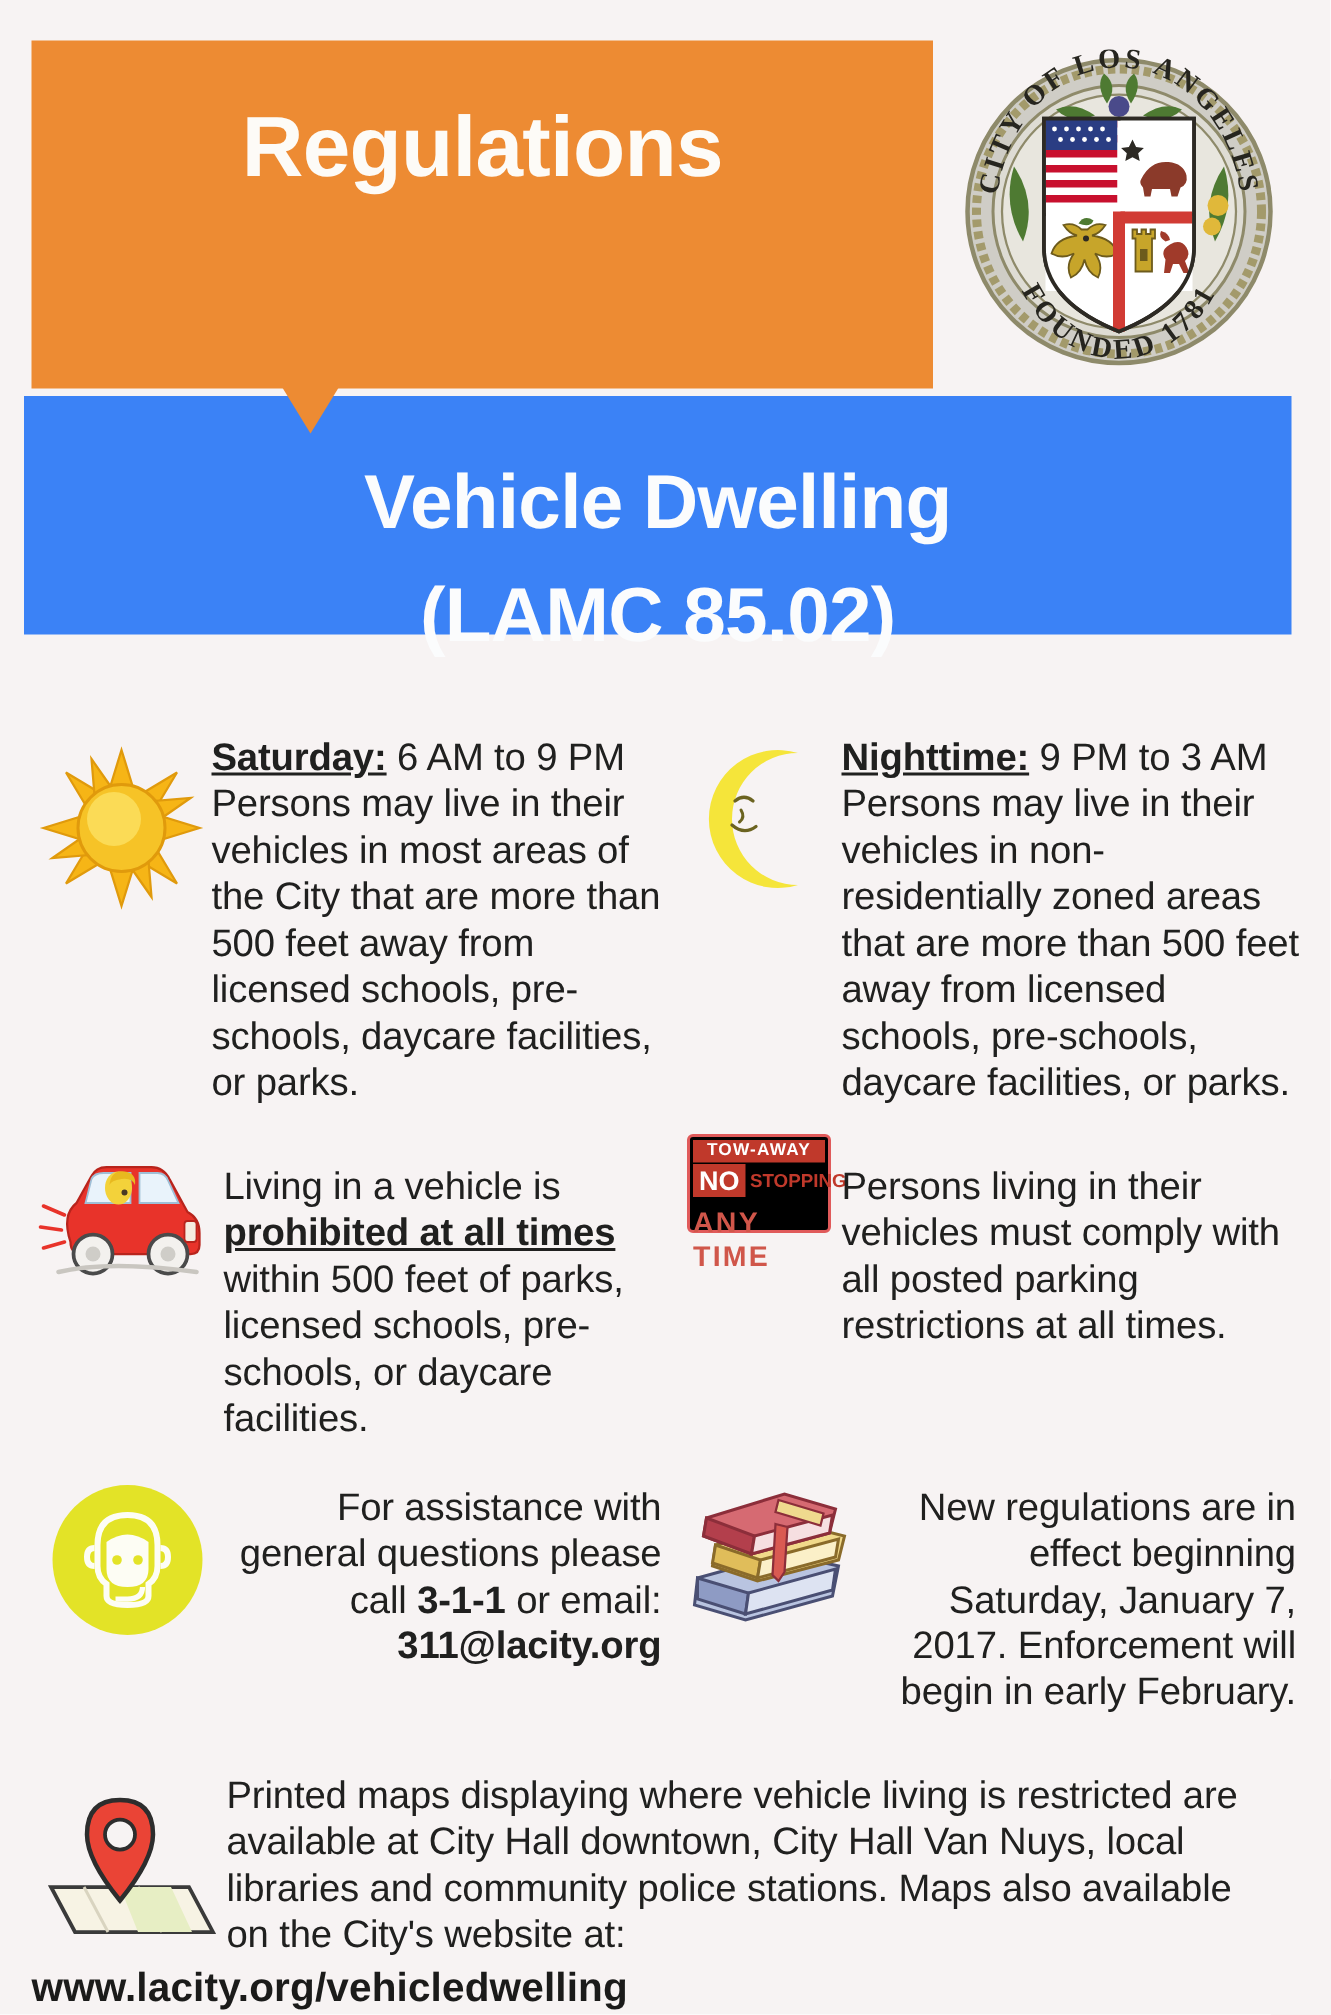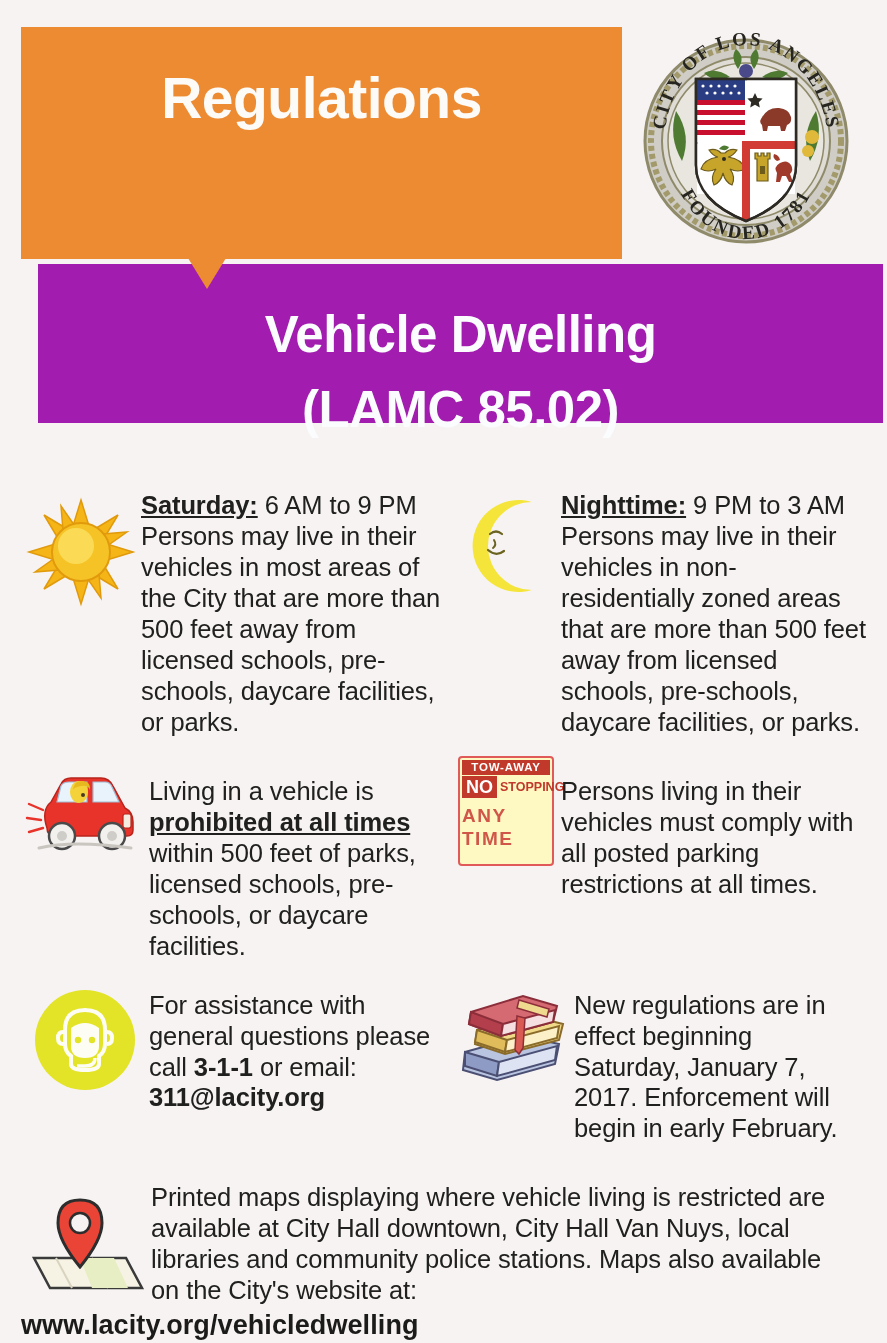--- a/index.html
+++ b/index.html
@@ -47,25 +47,25 @@
     text-align: center;
     color: #fdfbf7;
     font-size: 57px;
     font-weight: bold;
     line-height: 1.32;
     letter-spacing: -0.5px;
   }
 
   .blue-banner {
     position: absolute;
-    left: 38px;
+    left: 16px;
     top: 264px;
     width: 845px;
     height: 159px;
-    background: #a21caf;
+    background: #3b82f6;
     z-index: 1;
   }
   .blue-banner-text {
     position: absolute;
     left: 0;
     top: 33px;
     width: 845px;
     text-align: center;
     color: #fbfcfd;
     font-size: 51px;
@@ -130,21 +130,21 @@
   .row1 .cell-right .body-text { width: 305px; }
 
   
   .row2 { margin-top: 16px; }
   .row2 .icon-box { width: 128px; padding-top: 8px; }
   .row2 .body-text { width: 292px; padding-top: 22px; }
   .row2 .cell-right .icon-box { width: 110px; padding-top: 2px; }
   .row2 .cell-right .body-text { width: 300px; padding-top: 22px; }
 
   
-  .row3 { margin-top: 22px; }
+  .row3 { margin-top: 22px; text-align: right; }
   .row3 .icon-box { width: 128px; padding-top: 4px; }
   .row3 .body-text { width: 292px; padding-top: 6px; }
   .row3 .cell-right .icon-box { width: 123px; padding-top: 2px; }
   .row3 .cell-right .body-text { width: 290px; padding-top: 6px; }
 
   
   .row4 {
     margin-top: 38px;
     display: flex;
     align-items: flex-start;
@@ -157,22 +157,22 @@
     text-align: left;
     font-size: 27px;
     font-weight: bold;
     color: #1b1b1a;
     letter-spacing: 0.1px;
   }
 
   
   .tow-sign {
     width: 96px;
-    height: 110px;
-    background: #fef9c3;
+    height: 66px;
+    background: #000000;
     border: 2px solid #e05a5a;
     border-radius: 4px;
     box-sizing: border-box;
     padding: 2px;
     display: flex;
     flex-direction: column;
     align-items: stretch;
   }
   .tow-top {
     background: #c0392b;

